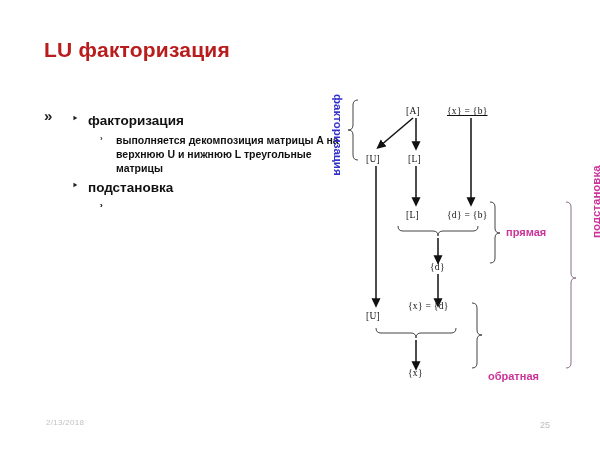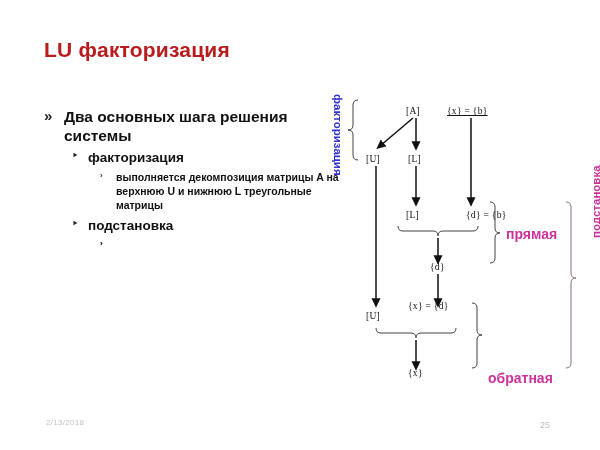--- a/index.html
+++ b/index.html
@@ -44,21 +44,21 @@
 
   
   .vlabel{
     position:absolute;white-space:nowrap;font-weight:bold;font-size:11.5px;
     transform-origin:0 0;
   }
   .vlabel.blue{color:#3333cc;}
   .vlabel.magenta{color:#cc3399;}
 
   .hlabel{
-    position:absolute;white-space:nowrap;font-weight:bold;font-size:14px;
+    position:absolute;white-space:nowrap;font-weight:bold;font-size:11px;
     color:#cc3399;
   }
 
   
   .footer-date{
     position:absolute;left:46px;top:418px;font-size:8px;color:#c2c2c2;
     letter-spacing:.3px;
     text-align:right;
   }
   .footer-page{
@@ -69,21 +69,20 @@
 <body>
 
 <div class="slide">
 
   <div class="title">LU факторизация</div>
 
   <div class="bullets">
 
     <div class="l1">
       <span class="mk">»</span>
-      <span>Два основных шага решения системы</span>
     </div>
 
     <div class="l2">
       <span class="mk">‣</span>
       <span>факторизация</span>
     </div>
 
     <div class="l3">
       <span class="mk">›</span>
       <span>выполняется декомпозиция матрицы A на верхнюю U и нижнюю L треугольные матрицы</span>
@@ -142,21 +141,21 @@
       <path d="M236,124 q5,0 5,5 L241,195 q0,5 5,5 q-5,0 -5,5 L241,285 q0,5 -5,5" fill="none" stroke="#8a6f8a" stroke-width="1"></path>
     </svg>
 
     <div class="node" style="left:76px;top:28px;">[A]</div>
     <div class="node" style="left:117px;top:28px;text-decoration:underline;">{x} = {b}</div>
 
     <div class="node" style="left:36px;top:76px;">[U]</div>
     <div class="node" style="left:78px;top:76px;">[L]</div>
 
     <div class="node" style="left:76px;top:132px;">[L]</div>
-    <div class="node" style="left:117px;top:132px;margin-left:19px;">{d} = {b}</div>
+    <div class="node" style="left:117px;top:132px;">{d} = {b}</div>
 
     <div class="node" style="left:100px;top:184px;">{d}</div>
 
     <div class="node" style="left:36px;top:233px;">[U]</div>
     <div class="node" style="left:78px;top:223px;">{x} = {d}</div>
 
     <div class="node" style="left:78px;top:290px;">{x}</div>
 
     <div class="vlabel blue" style="left:14px;top:16px;transform:rotate(90deg);">факторизация</div>
 

